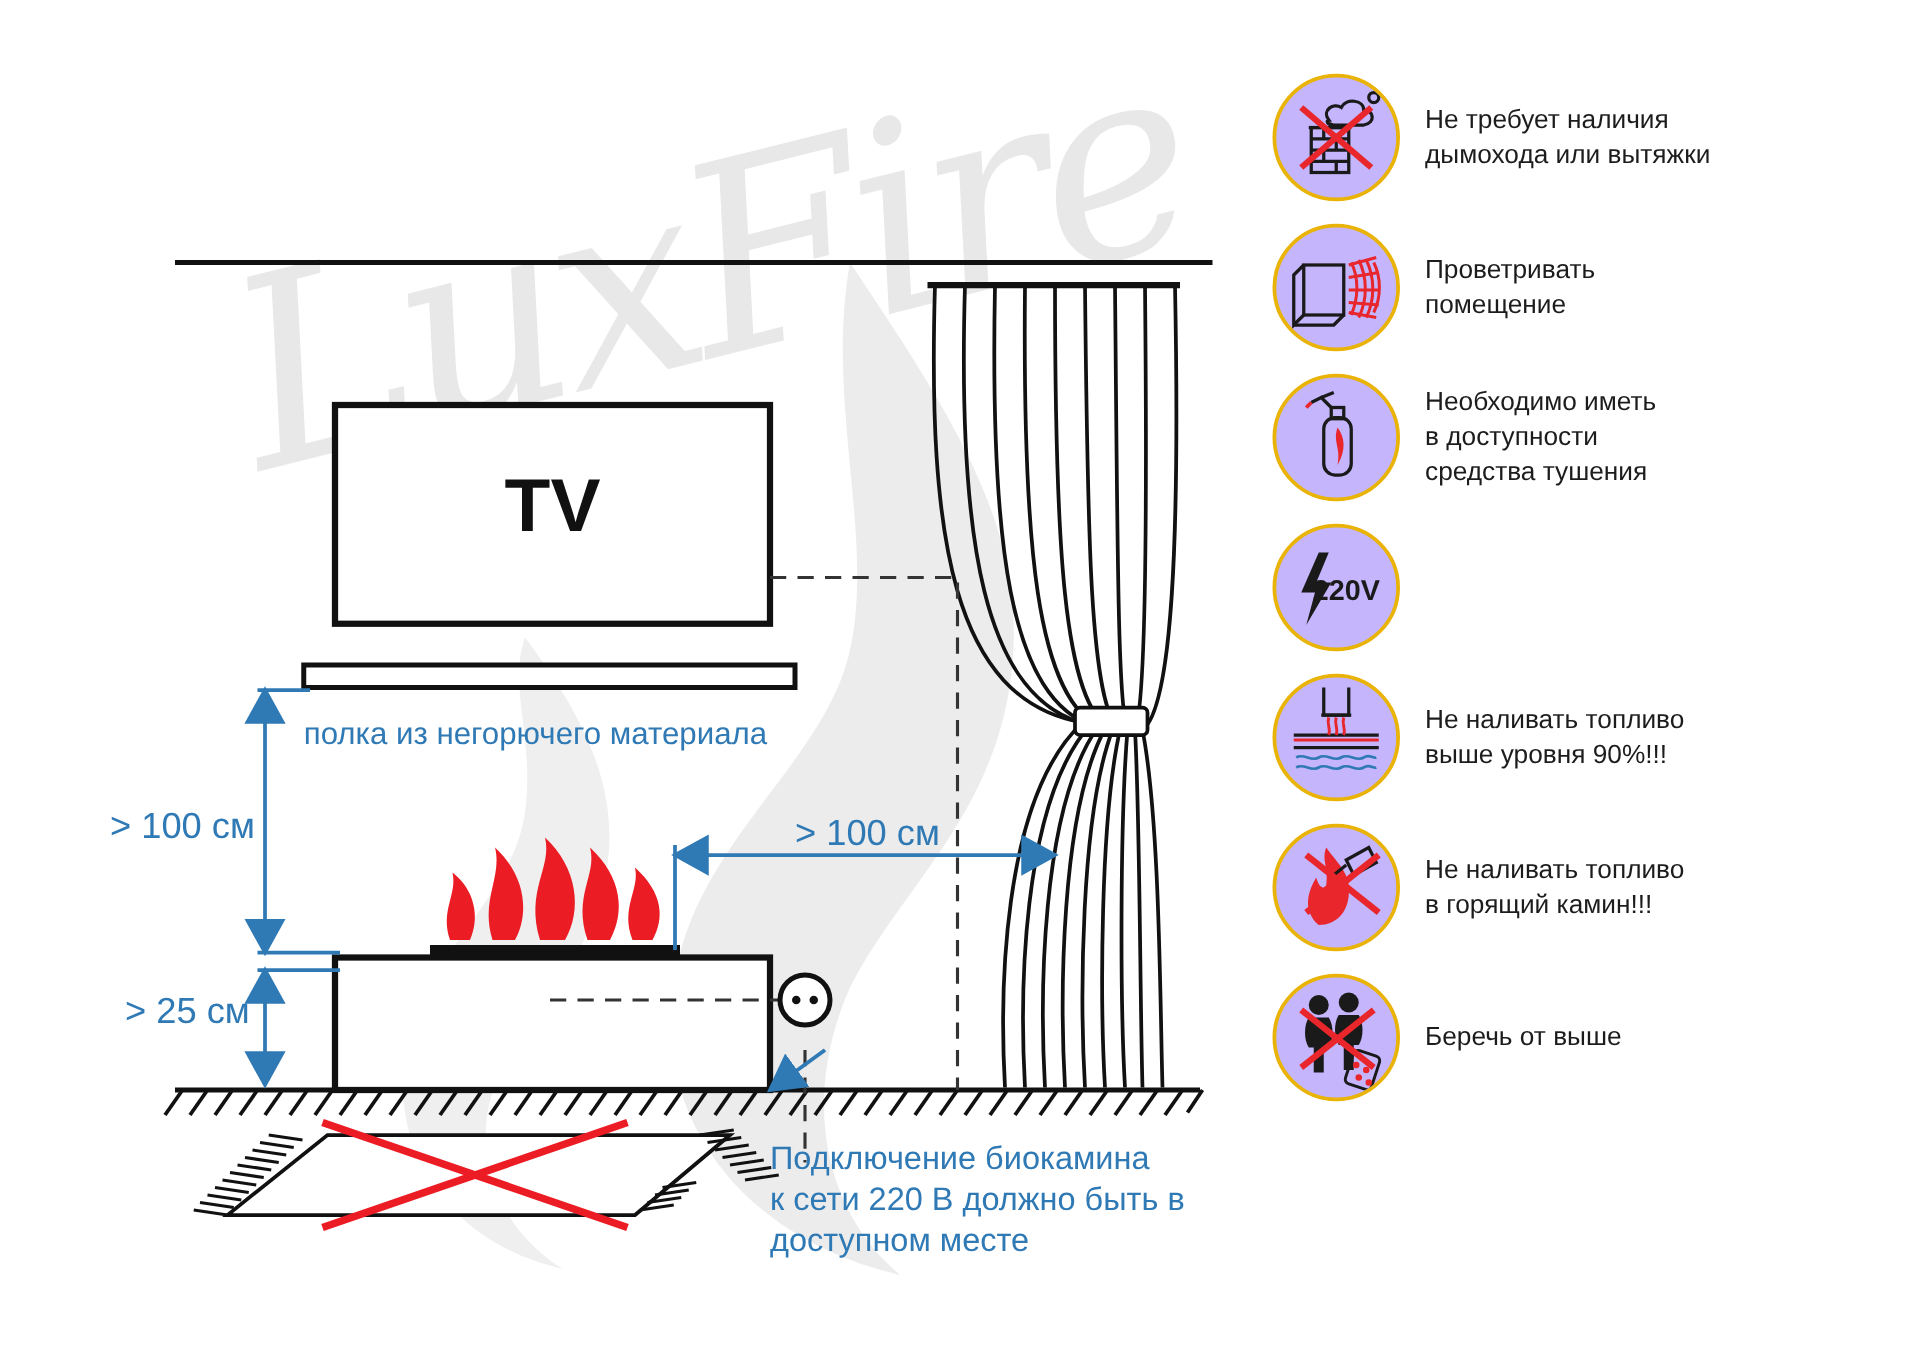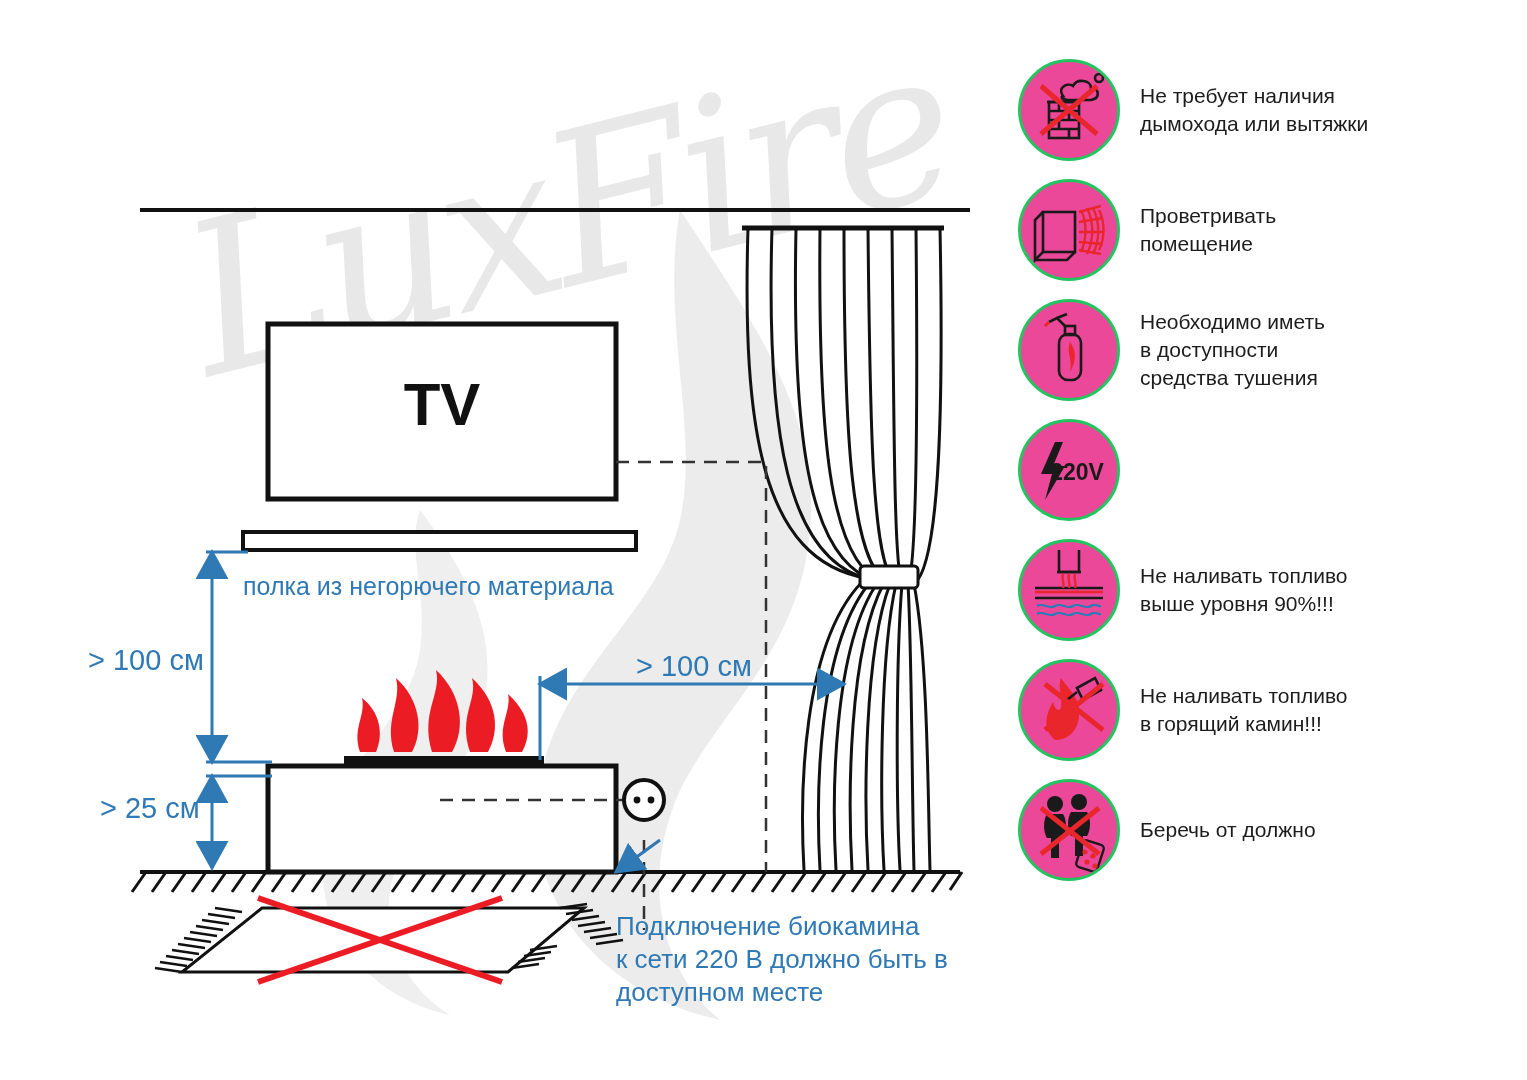--- a/index.html
+++ b/index.html
@@ -60,22 +60,22 @@
   
   .icon-list{
     position:absolute;left:1018px;top:52px;width:500px;z-index:6;
   }
   .icon-row{
     display:flex;align-items:center;
     height:116px;
     margin-bottom:4px;
   }
   .icon-badge{
-    width:96px;height:96px;border:3px solid #22c55e;border-radius:50%;
-    flex:0 0 96px;position:relative;background:#ec4899;overflow:hidden;
+    width:96px;height:96px;border:3px solid #eab308;border-radius:50%;
+    flex:0 0 96px;position:relative;background:#c4b5fd;overflow:hidden;
   }
   .icon-badge svg{position:absolute;left:0;top:0;}
   .icon-text{
     margin-left:20px;
     font-size:21px;
     color:#1c1c1c;
     line-height:1.32;
     white-space:pre-line;
   }
 </style>
@@ -366,17 +366,17 @@
           <g fill="#e8262b">
             <circle cx="64" cy="70" r="2.6"></circle>
               <circle cx="72" cy="74" r="2.6"></circle>
             <circle cx="66" cy="80" r="2.6"></circle>
               <circle cx="74" cy="84" r="2.6"></circle>
           </g>
           <line x1="20" y1="72" x2="78" y2="26" stroke="#e8262b" stroke-width="5"></line>
           <line x1="20" y1="26" x2="78" y2="72" stroke="#e8262b" stroke-width="5"></line>
         </svg>
       </div>
-      <div class="icon-text">Беречь от должно</div>
+      <div class="icon-text">Беречь от выше</div>
     </div>
 
   </div>
 </div>
 
 </body></html>

